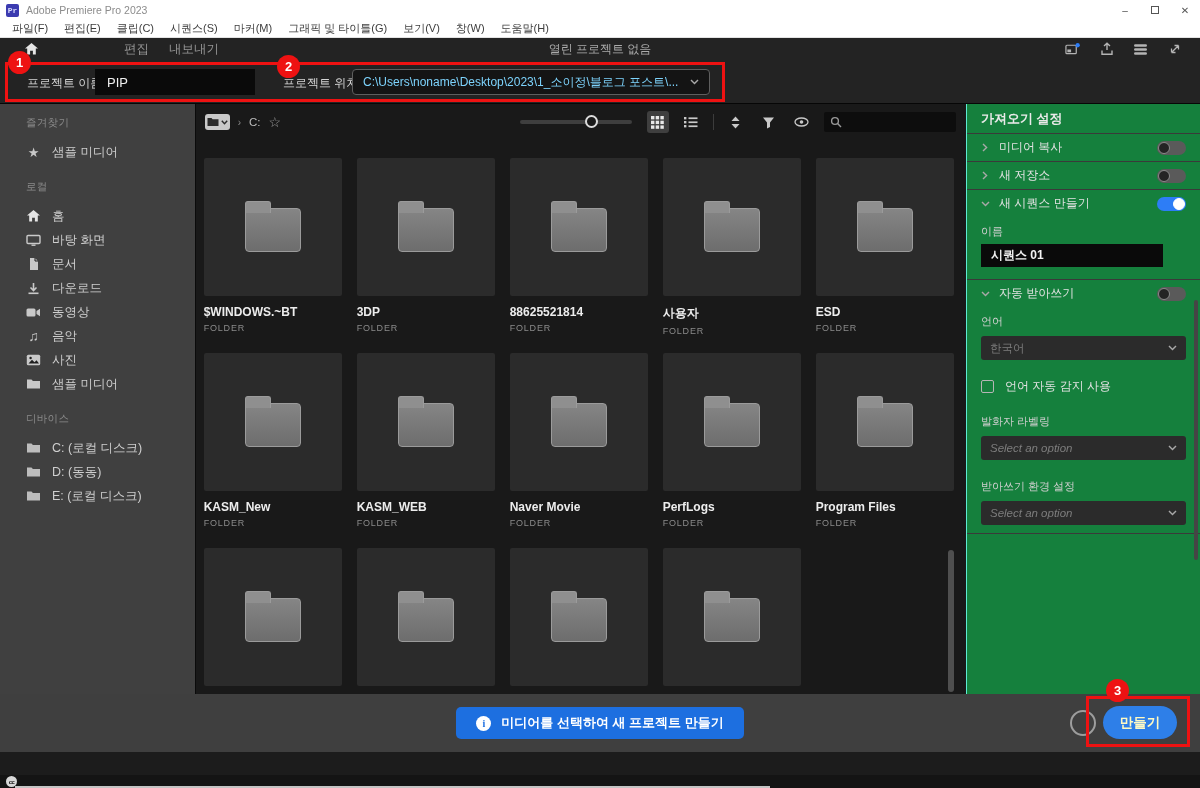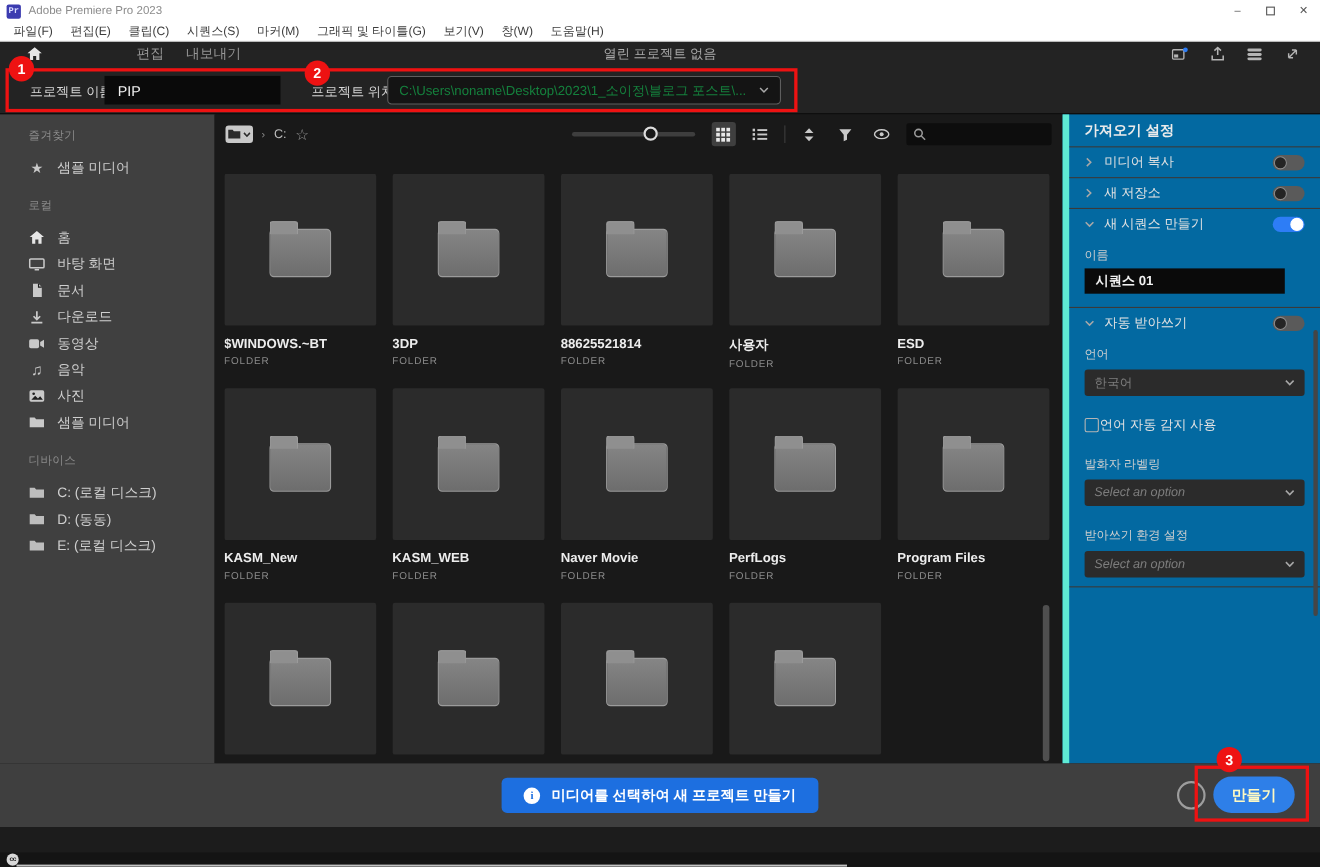--- a/index.html
+++ b/index.html
@@ -33,21 +33,21 @@
   .tab-status{position:absolute;left:0;right:0;text-align:center;font-size:12px;color:#ababab;pointer-events:none;}
   .tab-icons{margin-left:auto;display:flex;align-items:center;gap:19px;margin-right:18px;}
   .tab-icons .ticon{width:15px;height:15px;display:flex;align-items:center;justify-content:center;}
 
   
   .projectbar{position:absolute;left:0;top:60px;width:1200px;height:44px;background:#232323;border-bottom:1px solid #060606;}
   .pb-label{position:absolute;font-size:12px;color:#d6d6d6;top:15px;}
   .pb-name-label{left:27px;}
   .pb-name-input{position:absolute;left:95px;top:9px;width:160px;height:26px;background:#0a0a0a;border:none;color:#f0f0f0;font-size:13px;padding-left:12px;font-family:"Liberation Sans",sans-serif;}
   .pb-loc-label{left:283px;}
-  .pb-loc-dd{position:absolute;left:352px;top:9px;width:358px;height:26px;background:#141414;border:1px solid #5e5e5e;border-radius:4px;display:flex;align-items:center;color:#15803d;font-size:12px;padding:12px 10px;}
+  .pb-loc-dd{position:absolute;left:352px;top:9px;width:358px;height:26px;background:#141414;border:1px solid #5e5e5e;border-radius:4px;display:flex;align-items:center;color:#7dd3fc;font-size:12px;padding:12px 10px;}
   .pb-loc-text{flex:1;white-space:nowrap;overflow:hidden;}
   .pb-loc-chev{color:#bdbdbd;}
 
   
   .red-box{position:absolute;border:3px solid #ee1212;z-index:30;pointer-events:none;}
   .red-box-1{left:5px;top:62px;width:720px;height:40px;}
   .red-box-3{left:1086px;top:696px;width:104px;height:51px;}
   .badge{position:absolute;width:23px;height:23px;border-radius:50%;background:#ee1212;color:#ffffff;font-size:13px;font-weight:bold;display:flex;align-items:center;justify-content:center;z-index:31;}
   .badge-1{left:8px;top:51px;}
   .badge-2{left:277px;top:55px;}
@@ -85,36 +85,36 @@
   .grid{position:absolute;left:8px;top:54px;width:775px;bottom:0;display:flex;flex-wrap:wrap;column-gap:15px;overflow:hidden;align-content:flex-start;}
   .tile{width:138px;height:195px;}
   .tile-box{width:138px;height:138px;background:#2b2b2b;border-radius:2px;display:flex;align-items:center;justify-content:center;}
   .fold{width:56px;height:44px;background:linear-gradient(#858585,#6d6d6d);border:1px solid #9b9b9b;border-radius:4px;position:relative;margin-top:6px;}
   .fold::before{content:'';position:absolute;top:-8px;left:-1px;width:24px;height:11px;background:#8f8f8f;border:1px solid #9b9b9b;border-bottom:none;border-radius:3px 3px 0 0;}
   .tile-name{margin-top:9px;font-size:12px;font-weight:bold;color:#ededed;white-space:nowrap;overflow:hidden;}
   .tile-type{margin-top:4px;font-size:9px;color:#8b8b8b;letter-spacing:.8px;}
   .grid-scrollbar{position:absolute;right:12px;top:446px;width:6px;height:142px;background:#4f4f4f;border-radius:3px;}
 
   
-  .rightpanel{width:240px;background:#0369a1;border-left:6px solid #5eead4;position:relative;overflow:hidden;}
+  .rightpanel{width:240px;background:#15803d;border-left:1px solid #5eead4;position:relative;overflow:hidden;}
   .panel-title{height:30px;display:flex;align-items:center;padding:0 14px;font-size:13px;font-weight:bold;color:#eaeaea;border-bottom:1px solid #3a3a3a;}
   .setting-row{display:flex;align-items:center;gap:9px;height:27px;padding:0 14px;}
   .setting-row .chev{width:9px;display:flex;justify-content:center;}
   .setting-label{flex:1;font-size:12px;color:#e2e2e2;}
   .hr{border-bottom:1px solid #3a3a3a;}
   .toggle{width:29px;height:14px;border-radius:7px;background:#5a5a5a;position:relative;}
   .toggle .knob{position:absolute;left:1px;top:1px;width:12px;height:12px;border-radius:50%;background:#242424;border:1px solid #8a8a8a;}
   .toggle.on{background:#2d7df6;}
   .toggle.on .knob{left:auto;right:1px;background:#ffffff;border-color:#ffffff;}
   .field-label{font-size:11px;color:#cfcfcf;padding:7px 14px 5px;}
   .seq-input{display:block;width:182px;height:23px;margin:0 14px 12px;background:#0a0a0a;border:none;color:#f2f2f2;font-size:12px;font-weight:bold;padding-left:10px;font-family:"Liberation Sans",sans-serif;}
   .dropdown{height:24px;margin:2px 14px 8px;background:#2b2b2b;border-radius:3px;display:flex;align-items:center;padding:0 9px;font-size:11.5px;color:#7d7d7d;}
   .dropdown .dtext{flex:1;white-space:nowrap;overflow:hidden;}
   .dropdown .dtext.placeholder{font-style:italic;}
-  .checkbox-row{display:flex;align-items:center;gap:1px;padding:10px 14px 6px;}
+  .checkbox-row{display:flex;align-items:center;gap:11px;padding:10px 14px 6px;}
   .checkbox{width:13px;height:13px;border:1.5px solid #b5b5b5;border-radius:2px;}
   .checkbox-label{font-size:12px;color:#e2e2e2;}
   .panel-scrollbar{position:absolute;right:2px;top:196px;width:4px;height:260px;background:#454545;border-radius:2px;}
 
   
   .footer{position:absolute;left:0;top:694px;width:1200px;height:58px;background:#3f3f3f;display:flex;align-items:center;justify-content:center;}
   .info-btn{height:32px;background:#1d6fe0;border:none;border-radius:5px;color:#ffffff;display:flex;align-items:center;gap:10px;padding:0 20px;font-size:13px;font-weight:bold;font-family:"Liberation Sans",sans-serif;}
   .info-glyph{width:15px;height:15px;border-radius:50%;background:#ffffff;color:#1d6fe0;font-size:10px;font-weight:bold;display:flex;align-items:center;justify-content:center;font-family:"Liberation Serif",serif;}
   .help-circle{position:absolute;right:104px;top:16px;width:26px;height:26px;border:2px solid #9d9d9d;border-radius:50%;}
   .create-btn{position:absolute;right:23px;top:12px;width:74px;height:33px;background:#2e7fe8;border:none;border-radius:17px;color:#fef9c3;font-weight:bold;font-size:13.5px;display:flex;align-items:center;justify-content:center;font-family:"Liberation Sans",sans-serif;}

